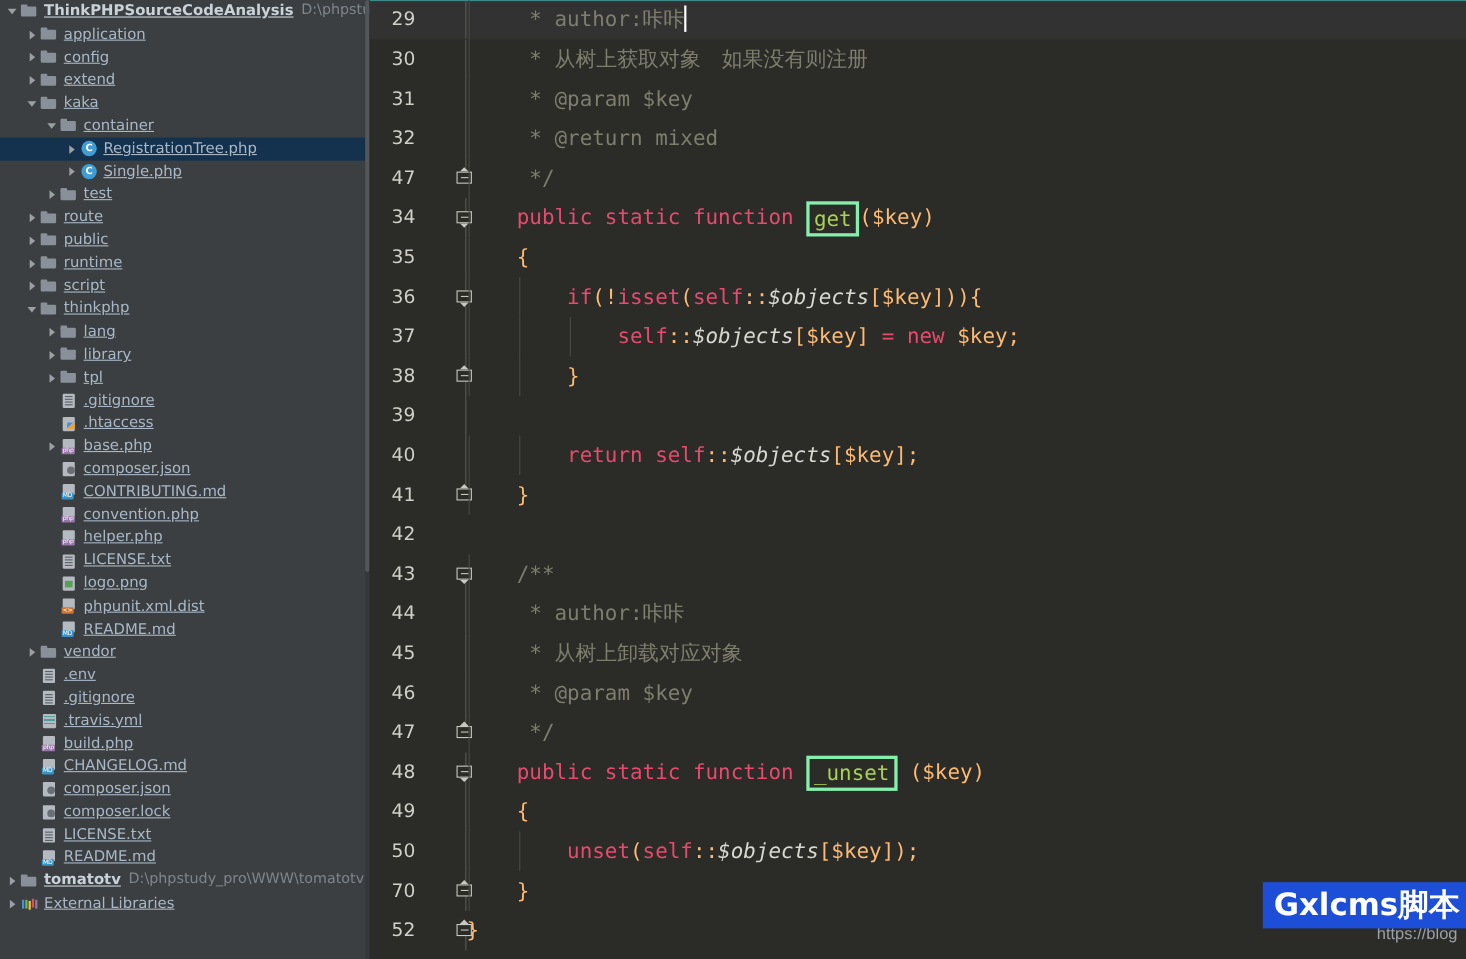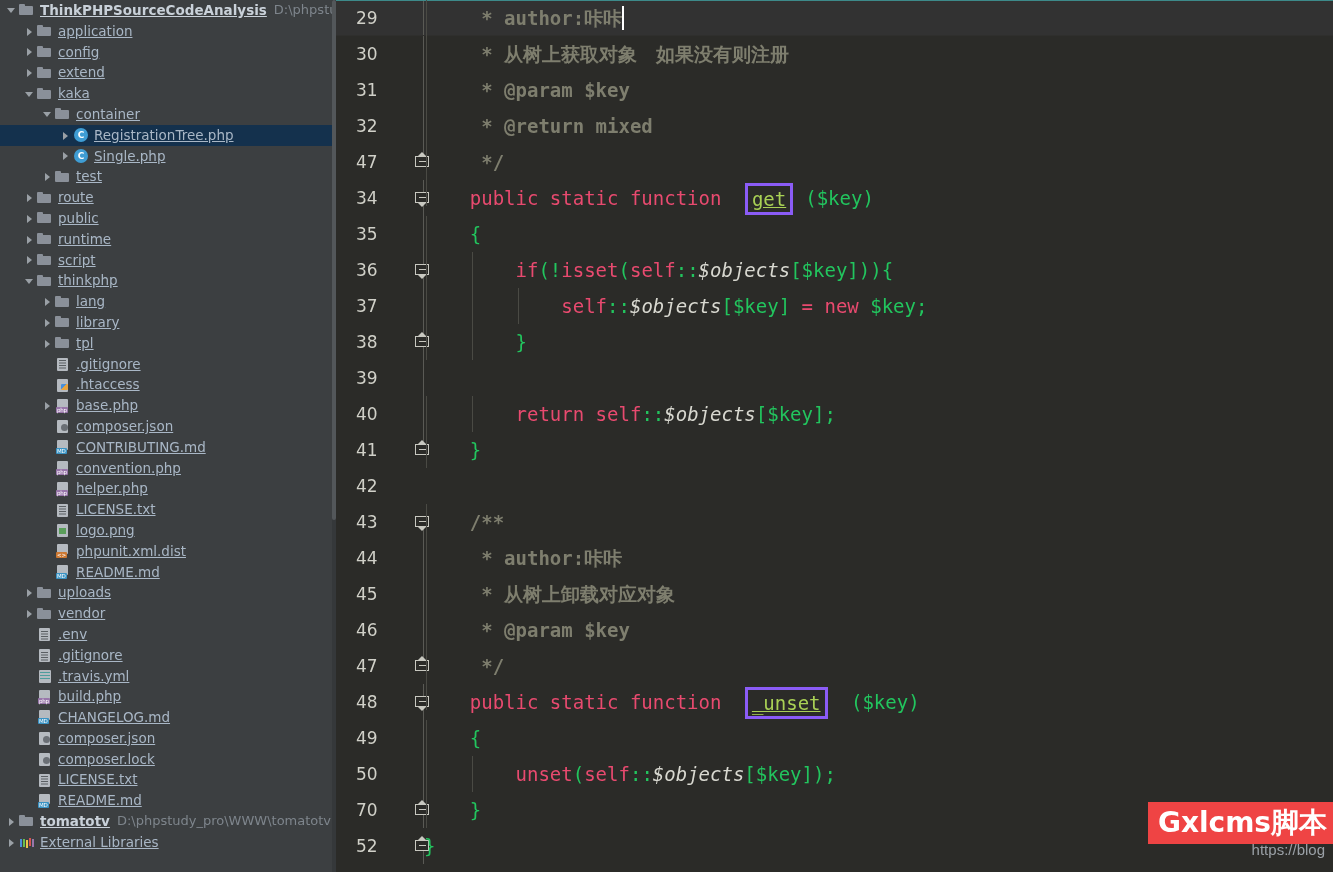--- a/index.html
+++ b/index.html
@@ -332,56 +332,55 @@
 
   .codetext {
     flex: 1 1 auto;
     font-size: 19px;
     line-height: 36px;
     white-space: pre;
     letter-spacing: 0;
     color: #d8d8d0;
     position: relative;
   }
-  .cmt  { color: #7e7e6e; font-weight: bold; }
+  .cmt  { color: #7e7e6e; }
   .kw   { color: #e84a6f; }
   .var  { color: #d8d8d0; font-style: italic; }
-  .plain{ color: #22c55e; }
+  .plain{ color: #fdba74; }
   .fnm  { color: #a9d155; }
   .indent-guide {
     position: absolute;
     top: 0;
     width: 1px; height: 36px;
     background: #4a4a44;
   }
   .boxmark {
     display: inline-block;
-    border: 3px solid #8b5cf6;
+    border: 3px solid #86efac;
     padding: 0 4px;
-    margin: 12px;
+    margin: 0;
     line-height: 26px;
     position: relative;
     top: 1px;
-    text-decoration: underline;
   }
 
   
   #watermark-url {
     position: absolute;
     right: 8px; bottom: 14px;
     font-size: 15px;
     color: #9aa0a6;
     font-family: "Liberation Sans", sans-serif;
     white-space: nowrap;
     z-index: 5;
   }
   #watermark-badge {
     position: absolute;
     right: 0; bottom: 28px;
-    background: #ef4444;
+    background: #1d4ed8;
     color: #ffffff;
     font-size: 28px;
     font-weight: bold;
     line-height: 38px;
     padding: 2px 6px 2px 10px;
     white-space: nowrap;
     z-index: 6;
     font-family: "DejaVu Sans", sans-serif;
   }
 </style>
@@ -574,26 +573,20 @@
           <span class="arrow none"></span>
           <span class="ic badge md">
             <span class="bdg">MD</span>
           </span>
           <span class="node-label">README.md</span>
         </div>
         <div class="tree-row">
           <span class="indent" style="width: 24px;"></span>
           <span class="arrow right"></span>
           <span class="ic folder"></span>
-          <span class="node-label">uploads</span>
-        </div>
-        <div class="tree-row">
-          <span class="indent" style="width: 24px;"></span>
-          <span class="arrow right"></span>
-          <span class="ic folder"></span>
           <span class="node-label">vendor</span>
         </div>
         <div class="tree-row">
           <span class="indent" style="width: 24px;"></span>
           <span class="arrow none"></span>
           <span class="ic file"></span>
           <span class="node-label">.env</span>
         </div>
         <div class="tree-row">
           <span class="indent" style="width: 24px;"></span>

